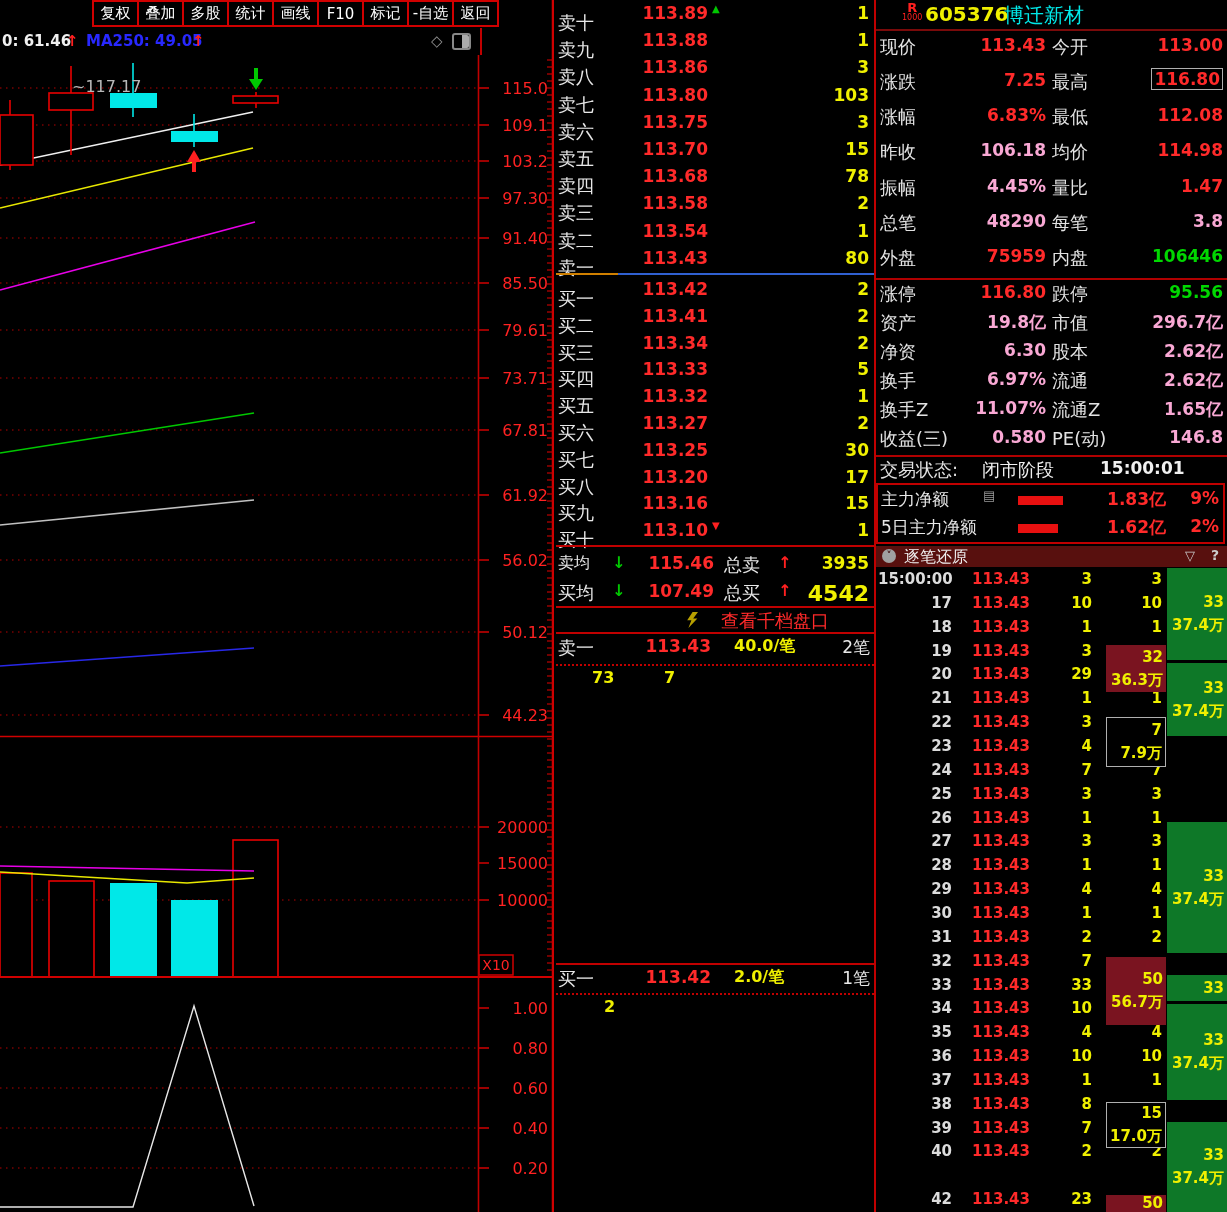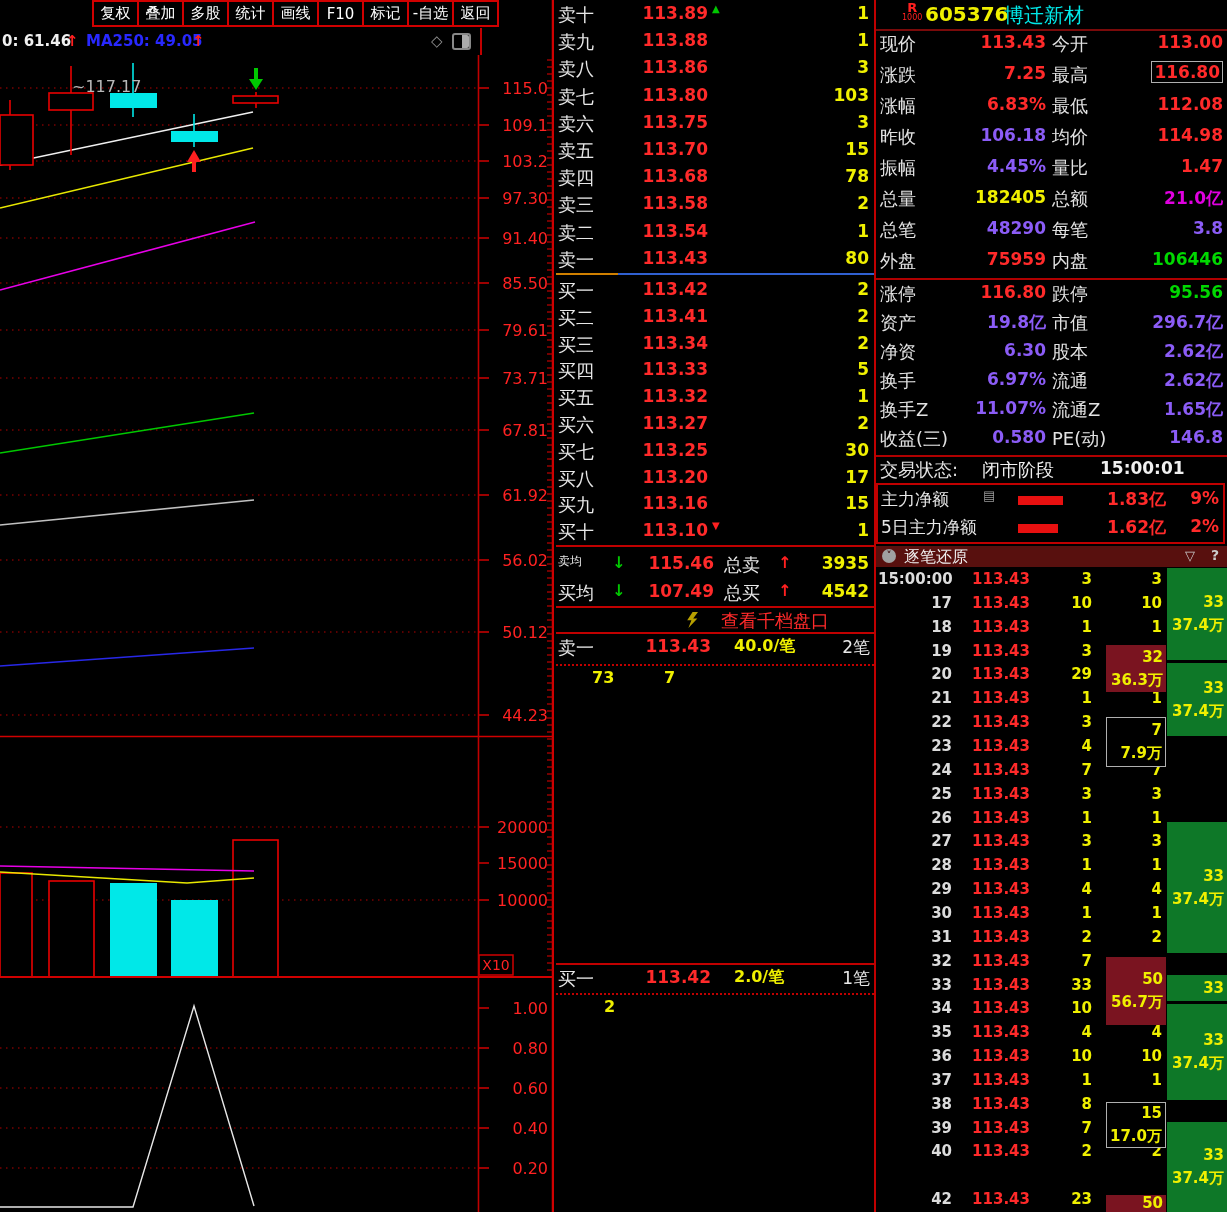--- a/index.html
+++ b/index.html
@@ -17,21 +17,21 @@
   .red-arrow{color:#ff2020;}
   .icon-diamond{color:#909090;font-size:15px;font-weight:normal;}
   .icon-halfsq{position:absolute;width:15px;height:13px;border:2px solid #888;border-radius:3px;background:#000;}
   .icon-halfsq div{position:absolute;right:0;top:0;width:7px;height:13px;background:#aaa;border-radius:0 2px 2px 0;}
   
   .vline{position:absolute;top:0;height:1212px;background:#c00000;}
   
   #mid{position:absolute;left:556px;top:0;width:318px;height:1212px;}
   .ob-row{position:absolute;left:0;width:318px;height:27px;}
   .ob-row span{position:absolute;top:2px;}
-  .ob-l{left:2px;color:#e8e8e8;font-size:18px;}
+  .ob-l{left:2px;color:#e8e8e8;font-size:18px;margin-top:8px;}
   .ob-p{left:40px;width:112px;text-align:right;color:#ff2a2a;font-size:17px;font-weight:bold;}
   .ob-q{right:5px;width:90px;text-align:right;color:#f0f000;font-size:17px;font-weight:bold;}
   .ob-arrow{left:156px;font-size:10px;top:6px;}
   .sep2{position:absolute;left:0;top:273px;width:318px;height:2px;}
   .sep2 .o{position:absolute;left:0;top:0;width:62px;height:2px;background:#d08000;}
   .sep2 .b{position:absolute;left:62px;top:0;width:256px;height:2px;background:#3060d0;}
   .hline{position:absolute;left:0;width:318px;height:2px;background:#c00000;}
   .dotline{position:absolute;left:0;width:318px;border-top:2px dotted #c00000;}
   .avg-row{position:absolute;left:0;width:318px;height:27px;}
   .avg-row span{position:absolute;top:2px;}
@@ -58,21 +58,21 @@
   #r-name{position:absolute;left:128px;top:2px;color:#00e8e8;font-size:20px;}
   #q-a{position:absolute;left:0;top:31px;width:351px;height:247px;display:flex;flex-direction:column;justify-content:space-around;}
   #q-b{position:absolute;left:0;top:281px;width:351px;height:174px;display:flex;flex-direction:column;justify-content:space-around;}
   .q-row{position:relative;height:28px;}
   .q-row span{position:absolute;top:0;}
   .q-l{left:4px;color:#e2e2e2;font-size:18px;}
   .q-v{left:56px;width:114px;text-align:right;font-size:17px;font-weight:bold;}
   .q-l2{left:176px;color:#e2e2e2;font-size:18px;}
   .q-v2{right:4px;font-size:17px;font-weight:bold;}
   .boxed{border:1px solid #b0b0b0;padding:0 2px;margin-top:-2px;}
-  .c-red{color:#ff2a2a;}.c-white{color:#8b5cf6;}.c-yellow{color:#f0f000;}
+  .c-red{color:#ff2a2a;}.c-white{color:#f9a8d4;}.c-yellow{color:#f0f000;}
   .c-green{color:#00d800;}.c-magenta{color:#e000e0;}
   .r-div{position:absolute;left:0;width:351px;height:2px;background:#b00000;}
   #status-row{position:absolute;left:0;top:458px;width:351px;height:24px;}
   #status-row span{position:absolute;top:0;}
   #net-box{position:absolute;left:0;top:483px;width:349px;height:61px;border:2px solid #c00000;box-sizing:border-box;}
   .net-row{position:relative;height:28px;}
   .net-row span{position:absolute;top:3px;}
   .net-l{left:3px;color:#e8e8e8;font-size:17px;}
   .net-icon{left:105px;top:5px;color:#999;font-size:13px;}
   .net-bar{position:absolute;left:140px;top:11px;height:9px;background:#e81010;}
@@ -463,34 +463,34 @@
         <div class="ob-row" style="top:518.2px">
      <span class="ob-l">买十</span>
      <span class="ob-p">113.10</span>
           <span class="ob-arrow" style="color:#ff2020">▼</span>
      <span class="ob-q">1</span>
         </div>
       </div>
     <div class="hline" style="top:545px"></div>
     <div id="avg-rows">
         <div class="avg-row" style="top:551px">
-     <span style="left:2px;color:#e8e8e8;font-size:12px">卖均</span>
+     <span style="left:2px;color:#e8e8e8;font-size:16px">卖均</span>
      <span class="g-ar" style="left:56px">↓</span>
      <span style="left:72px;width:86px;text-align:right;color:#ff2a2a;font-size:17px;font-weight:bold">115.46</span>
      <span style="left:168px;color:#e8e8e8;font-size:18px">总卖</span>
      <span class="r-ar" style="left:222px">↑</span>
      <span style="right:5px;width:80px;text-align:right;color:#f0f000;font-size:17px;font-weight:bold">3935</span>
         </div>
         <div class="avg-row" style="top:579px">
      <span style="left:2px;color:#e8e8e8;font-size:18px">买均</span>
      <span class="g-ar" style="left:56px">↓</span>
      <span style="left:72px;width:86px;text-align:right;color:#ff2a2a;font-size:17px;font-weight:bold">107.49</span>
      <span style="left:168px;color:#e8e8e8;font-size:18px">总买</span>
      <span class="r-ar" style="left:222px">↑</span>
-     <span style="right:5px;width:80px;text-align:right;color:#f0f000;font-size:17px;font-weight:bold">4542</span>
+     <span style="right:5px;width:80px;text-align:right;color:#f0f000;font-size:22px;font-weight:bold">4542</span>
         </div>
       </div>
     <div class="hline" style="top:606px"></div>
     <div id="link-row">
       <div class="bolt"></div>
       <span>查看千档盘口</span>
     </div>
     <div class="hline" style="top:632px"></div>
     <div class="det-row" style="top:634px">
      <span class="det-l">卖一</span>
@@ -548,26 +548,20 @@
      <span class="q-l">昨收</span>
      <span class="q-v c-white">106.18</span>
      <span class="q-l2">均价</span>
      <span class="q-v2 c-red ">114.98</span>
         </div>
         <div class="q-row">
      <span class="q-l">振幅</span>
      <span class="q-v c-white">4.45%</span>
      <span class="q-l2">量比</span>
      <span class="q-v2 c-red ">1.47</span>
-        </div>
-        <div class="q-row">
-     <span class="q-l">总量</span>
-     <span class="q-v c-yellow">182405</span>
-     <span class="q-l2">总额</span>
-     <span class="q-v2 c-magenta ">21.0亿</span>
         </div>
         <div class="q-row">
      <span class="q-l">总笔</span>
      <span class="q-v c-white">48290</span>
      <span class="q-l2">每笔</span>
      <span class="q-v2 c-white ">3.8</span>
         </div>
         <div class="q-row">
      <span class="q-l">外盘</span>
      <span class="q-v c-red">75959</span>

